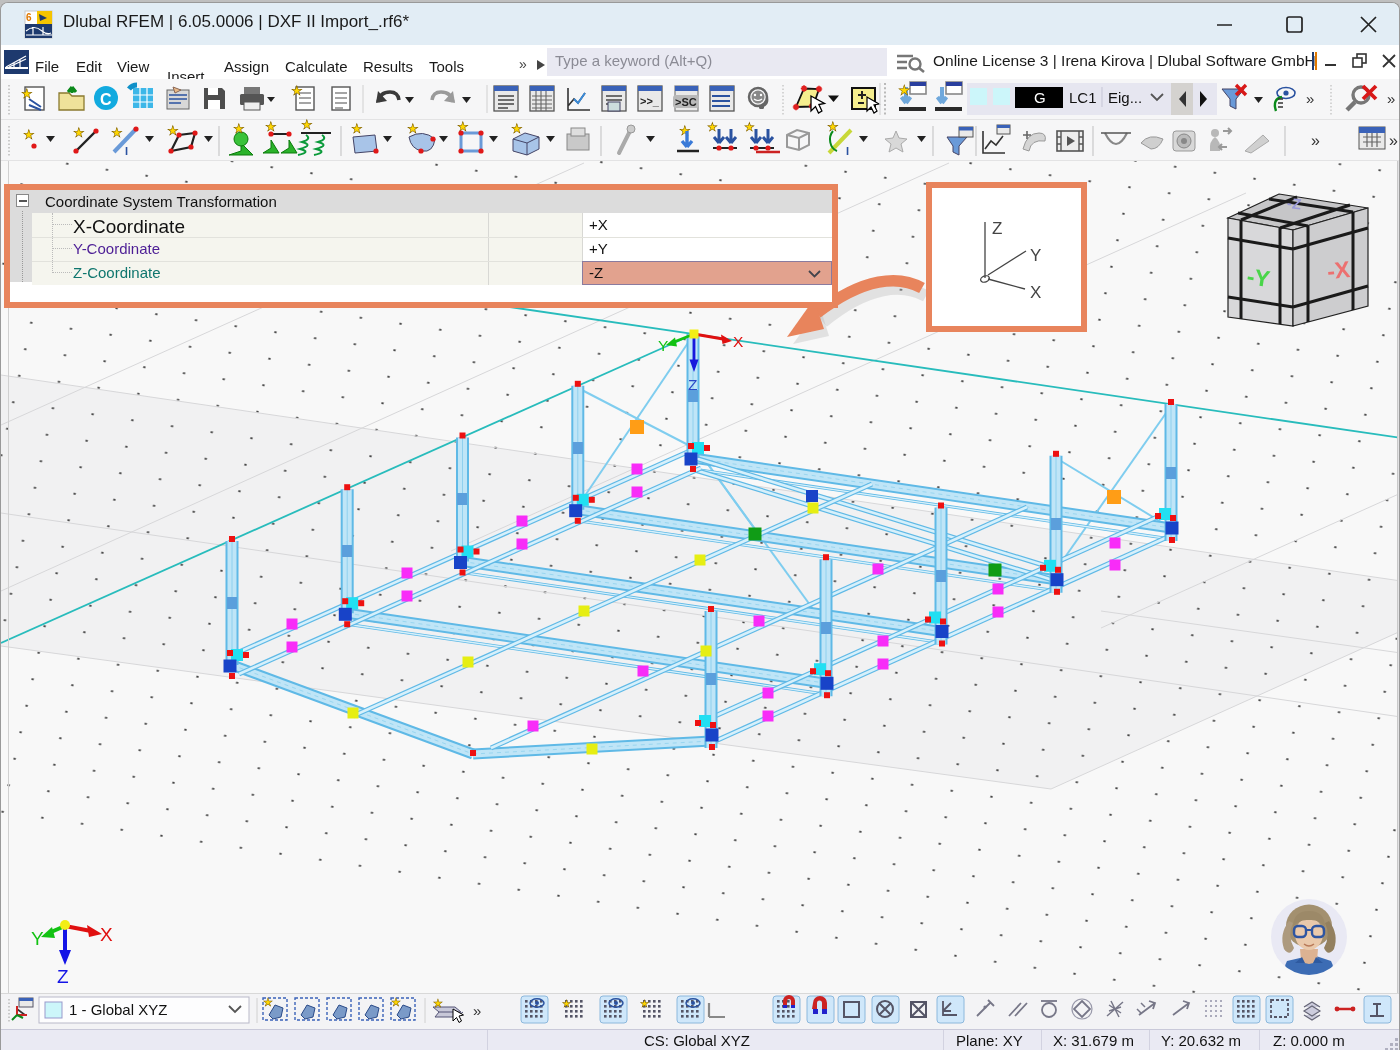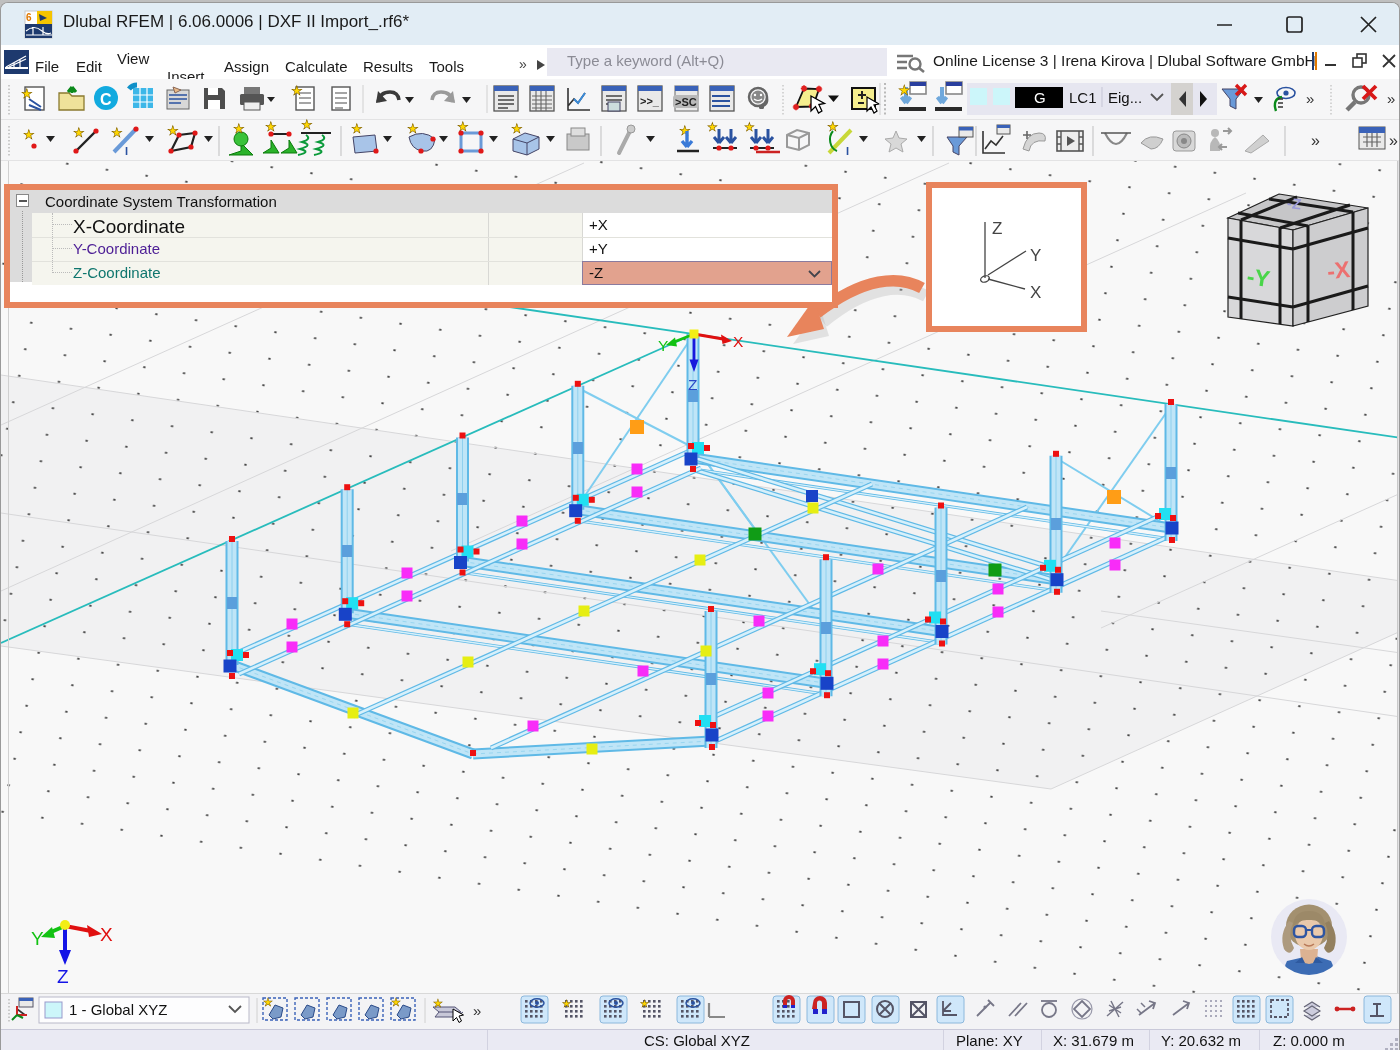--- a/index.html
+++ b/index.html
@@ -10,47 +10,47 @@
 
 <div style="position:absolute;left:0;top:0;width:1400px;height:42px;background:#e2edf5">
   <svg style="position:absolute;left:22px;top:6px" width="31" height="31">
     <rect x="2" y="2" width="27" height="27" fill="#fff" stroke="#c8c8c8"></rect>
     <rect x="14" y="2" width="15" height="13" fill="#f5c400"></rect>
     <path d="M16 5 l8 4 -7 3 z" fill="#1e3a6e"></path>
     <rect x="2" y="15" width="27" height="14" fill="#1e3a6e"></rect>
     <path d="M3 22 q8 -7 16 0 q5 4 9 2 M3 26 h26 M10 18 v8 M20 18 v8" stroke="#fff" stroke-width="1.2" fill="none"></path>
     <text x="3" y="12" font-size="10" font-weight="bold" fill="#e07800">6</text>
   </svg>
-  <span style="position:absolute;left:62px;top:9px;font-size:17px;color:#1a1a1a">Dlubal RFEM | 6.06.0006 | DXF II Import_.rf6*</span>
+  <span style="position:absolute;left:62px;top:9px;font-size:17px;color:#1a1a1a">Dlubal RFEM | 6.05.0006 | DXF II Import_.rf6*</span>
   <svg style="position:absolute;left:1200px;top:0" width="200" height="42">
     <line x1="16" y1="22" x2="31" y2="22" stroke="#222" stroke-width="1.7"></line>
     <rect x="86" y="14" width="15" height="15" fill="none" stroke="#222" stroke-width="1.7" rx="2"></rect>
     <path d="M160 14 l15 15 M175 14 l-15 15" stroke="#222" stroke-width="1.7"></path>
   </svg>
 </div>
 
 <div style="position:absolute;left:0;top:42px;width:1400px;height:34px;background:#fff;font-size:15px;color:#1a1a1a">
   <svg style="position:absolute;left:3px;top:5px" width="25" height="24">
     <rect width="25" height="24" fill="#1e3a6e"></rect>
     <path d="M2 17 L22 6 M5 17 L22 9 M10 12 v6 M16 9 v8" stroke="#fff" stroke-width="1.2"></path>
     <path d="M1 18 h23" stroke="#fff" stroke-width="1.8"></path>
   </svg>
   <span style="position:absolute;left:34px;top:13px">File</span>
       <span style="position:absolute;left:75px;top:13px">Edit</span>
-      <span style="position:absolute;left:116px;top:5px">View</span>
+      <span style="position:absolute;left:116px;top:13px">View</span>
       <span style="position:absolute;left:166px;top:23px">Insert</span>
       <span style="position:absolute;left:223px;top:13px">Assign</span>
       <span style="position:absolute;left:284px;top:13px">Calculate</span>
       <span style="position:absolute;left:362px;top:13px">Results</span>
       <span style="position:absolute;left:428px;top:13px">Tools</span>
   <span style="position:absolute;left:518px;top:11px;color:#444;font-size:14px">»</span>
   <svg style="position:absolute;left:534px;top:14px" width="12" height="12">
         <path d="M2 1 l8 5 -8 5 z" fill="#444"></path>
       </svg>
-  <div style="position:absolute;left:546px;top:3px;width:340px;height:28px;background:#e9e9f2;color:#8b8b95;padding:4px 20px;font-size:15px">Type a keyword (Alt+Q)</div>
+  <div style="position:absolute;left:546px;top:3px;width:340px;height:28px;background:#e9e9f2;color:#8b8b95;padding:4px 8px;font-size:15px">Type a keyword (Alt+Q)</div>
   <svg style="position:absolute;left:895px;top:8px" width="30" height="20">
     <path d="M1 3 h16 M1 9 h10 M1 15 h10" stroke="#777" stroke-width="2.4"></path>
     <circle cx="19" cy="11" r="5.5" fill="none" stroke="#777" stroke-width="2.4"></circle>
     <line x1="23" y1="15" x2="28" y2="19" stroke="#777" stroke-width="2.6"></line>
   </svg>
   <span style="position:absolute;left:932px;top:7px;font-size:15.5px">Online License 3 | Irena Kirova | Dlubal Software GmbH</span>
   <div style="position:absolute;left:1311px;top:7px;width:2px;height:18px;background:#1e3a6e"></div>
   <div style="position:absolute;left:1314px;top:7px;width:2px;height:18px;background:#e07800"></div>
   <svg style="position:absolute;left:1320px;top:6px" width="80" height="22">
     <line x1="4" y1="14" x2="15" y2="14" stroke="#333" stroke-width="1.8"></line>

